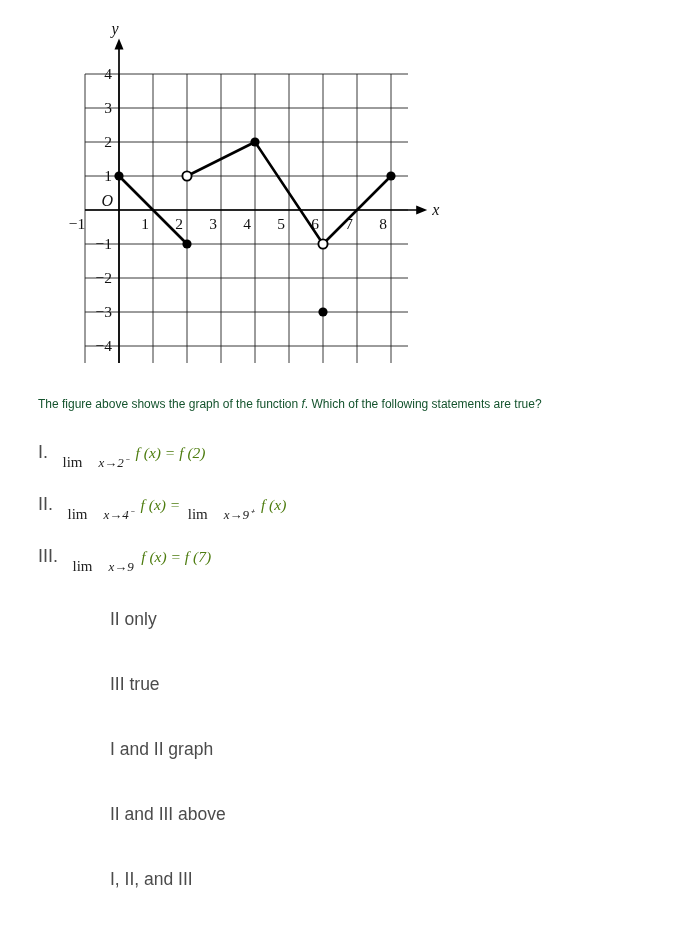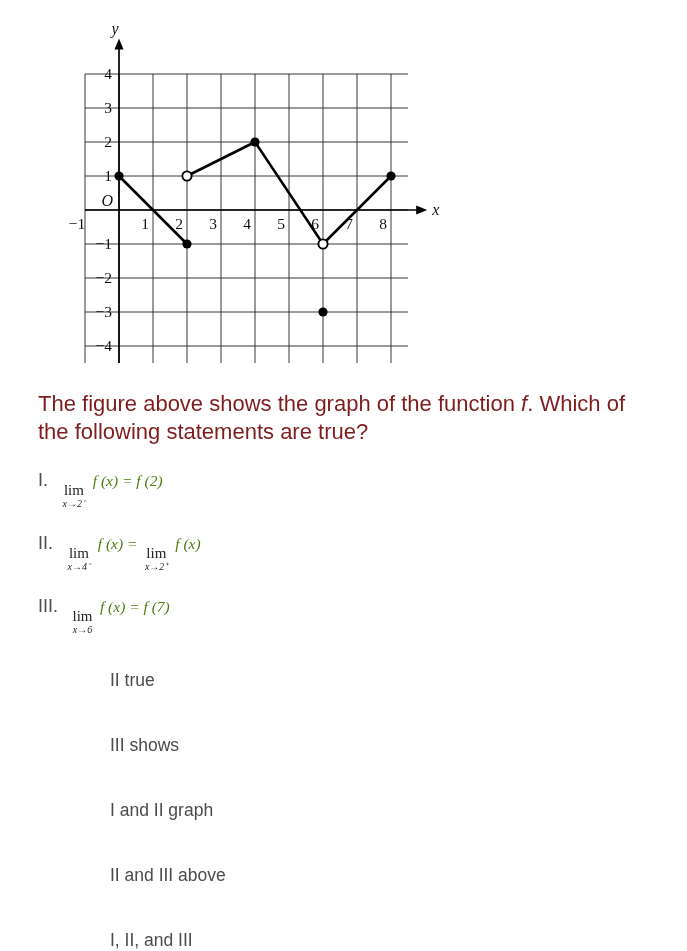--- a/index.html
+++ b/index.html
@@ -7,36 +7,37 @@
     width:687px; min-height:951px; background:#ffffff;
     font-family:"Liberation Sans", sans-serif; color:#4b4b4b;
     overflow:hidden;
   }
   .graph-wrap { padding-top:6px; }
   .graph-wrap svg { display:block; }
 
   .question {
     margin:14px 36px 0 38px;
     max-width:612px;
-    font-size:22px; line-height:28px; color:#7f1d1d;
+    font-size:12px; line-height:28px; color:#14532d;
   }
   .question i { font-style:italic; }
 
   .statements { margin-left:38px; margin-top:6px; }
   .statement { margin-top:24px; white-space:nowrap; }
   .numeral { font-size:18px; color:#4b4b4b; margin-right:9px; }
 
   .math { color:#222; }
   .lim {
-    display:inline-flex; flex-direction:column; align-items:center;
+    display:inline-flex; 
     line-height:1; vertical-align:-9px; margin:0 3px 0 1px;
     font-family:"Liberation Serif", serif;
+    gap:16px;
   }
   .lim-word { font-size:15px; font-style:normal; color:#222; }
-  .lim-sub  { font-size:10px; font-style:italic; margin-top:1px; color:#222; }
+  .lim-sub  { font-size:13px; font-style:italic; margin-top:1px; color:#222; }
   .expr {
     font-family:"Liberation Serif", serif; font-style:italic;
     font-size:15.5px; color:#4d7c0f; margin-right:2px;
   }
 
   .choices { margin-left:110px; margin-top:34px; }
   .choice {
     font-size:17.5px; color:#4b4b4b; line-height:22px;
     margin-bottom:43px; cursor:pointer; width:max-content;
   }
@@ -137,40 +138,40 @@
     <div class="statement">
       <span class="numeral">II.</span>
       <span class="math">
         <span class="lim">
           <span class="lim-word">lim</span>
           <span class="lim-sub">x→4⁻</span>
         </span>
         <span class="expr">f (x) =</span>
         <span class="lim">
           <span class="lim-word">lim</span>
-          <span class="lim-sub">x→2⁺</span>
+          <span class="lim-sub">x→9⁺</span>
         </span>
         <span class="expr">f (x)</span>
       </span>
     </div>
 
     <div class="statement">
       <span class="numeral">III.</span>
       <span class="math">
         <span class="lim">
           <span class="lim-word">lim</span>
-          <span class="lim-sub">x→6</span>
+          <span class="lim-sub">x→9</span>
         </span>
         <span class="expr">f (x) = f (7)</span>
       </span>
     </div>
 
   </div>
 
   <div class="choices">
-    <div class="choice">II true</div>
-    <div class="choice">III shows</div>
+    <div class="choice">II only</div>
+    <div class="choice">III true</div>
     <div class="choice">I and II graph</div>
     <div class="choice">II and III above</div>
     <div class="choice">I, II, and III</div>
   </div>
 
 </div>
 
 </body></html>

